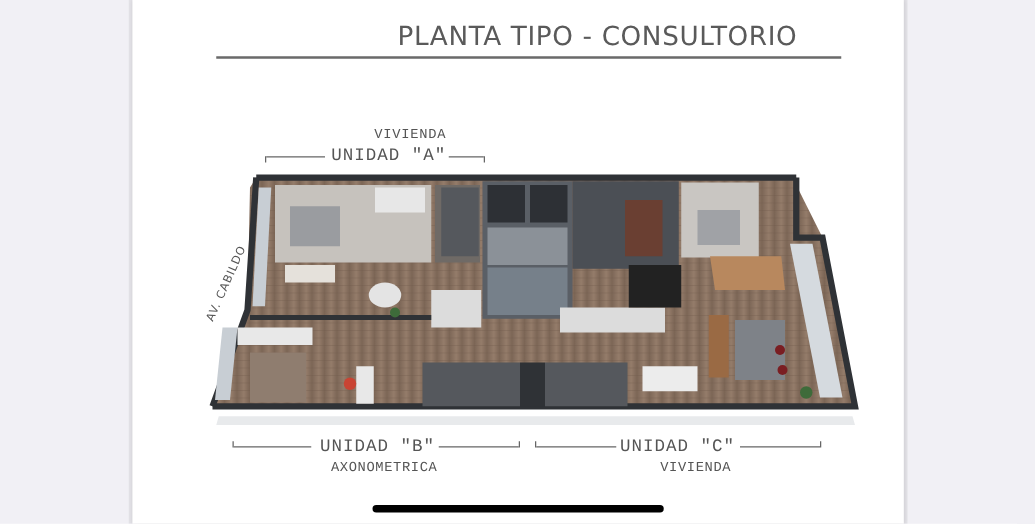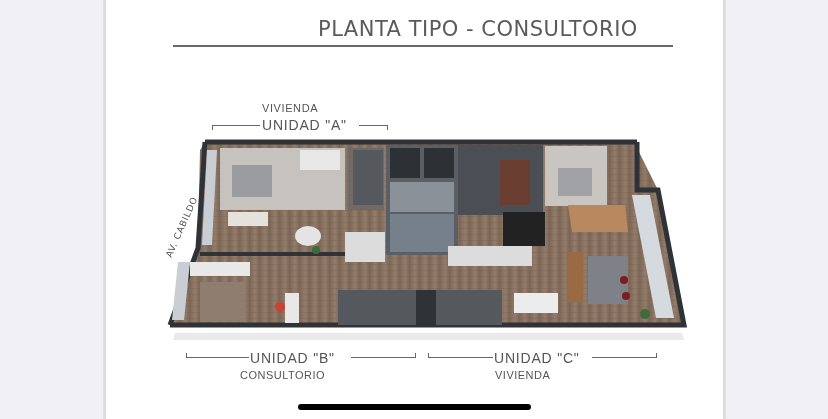--- a/index.html
+++ b/index.html
@@ -2,21 +2,21 @@
 <html><head>
 <meta charset="utf-8">
 <style>
   html,body{margin:0;padding:0;}
   body{width:828px;height:419px;background:#f1f0f5;position:relative;overflow:hidden;font-family:"Liberation Sans",sans-serif;}
   .page{position:absolute;left:106px;top:0;width:617px;height:419px;background:#ffffff;box-shadow:0 0 3px rgba(0,0,0,0.12);}
   .sheen-l{position:absolute;left:103px;top:0;width:3px;height:419px;background:#e2e1e6;}
   .sheen-r{position:absolute;left:723px;top:0;width:3px;height:419px;background:#e2e1e6;}
   .title{position:absolute;left:318px;top:17px;font-family:"DejaVu Sans",sans-serif;font-size:21px;letter-spacing:0.5px;color:#5a5a5a;white-space:nowrap;}
   .title-line{position:absolute;left:173px;top:45px;width:500px;height:2px;background:#6a6a6a;}
-  .lbl{position:absolute;color:#555;font-family:Liberation Sans, sans-serif;white-space:nowrap;text-align:left;}
+  .lbl{position:absolute;color:#555;font-family:Liberation Mono, monospace;white-space:nowrap;text-align:right;}
   .hline{position:absolute;height:1px;background:#666;}
   .tick{position:absolute;width:1px;height:5px;background:#666;}
   .street{position:absolute;left:149px;top:222px;transform:rotate(-66deg);transform-origin:center;font-size:9px;color:#555;letter-spacing:0.8px;font-family:"DejaVu Sans",sans-serif;white-space:nowrap;}
   .plan{position:absolute;left:0;top:0;}
   .home-ind{position:absolute;left:298px;top:404px;width:233px;height:6px;border-radius:3px;background:#000;}
 </style>
 </head>
 <body>
 
 <div class="sheen-l"></div>
@@ -111,21 +111,21 @@
 
   <circle cx="645" cy="314" r="5" fill="#3e6b3a"></circle>
   <circle cx="316" cy="250" r="4" fill="#3e6b3a"></circle>
 </svg>
 
 <div class="hline" style="left:187px;top:357px;width:62px;"></div>
 <div class="tick" style="left:186px;top:353px;"></div>
 <div class="lbl" style="left:250px;top:350px;width:98px;font-size:14px;letter-spacing:0.8px;">UNIDAD "B"</div>
 <div class="hline" style="left:351px;top:357px;width:64px;"></div>
 <div class="tick" style="left:415px;top:353px;"></div>
-<div class="lbl" style="left:240px;top:369px;width:110px;font-size:11px;letter-spacing:0.5px;">CONSULTORIO</div>
+<div class="lbl" style="left:240px;top:369px;width:110px;font-size:11px;letter-spacing:0.5px;">AXONOMETRICA</div>
 
 <div class="tick" style="left:428px;top:353px;"></div>
 <div class="hline" style="left:429px;top:357px;width:64px;"></div>
 <div class="lbl" style="left:494px;top:350px;width:94px;font-size:14px;letter-spacing:0.8px;">UNIDAD "C"</div>
 <div class="hline" style="left:592px;top:357px;width:64px;"></div>
 <div class="tick" style="left:656px;top:353px;"></div>
 <div class="lbl" style="left:495px;top:369px;width:90px;font-size:11px;letter-spacing:0.5px;">VIVIENDA</div>
 
 <div class="home-ind"></div>
 

